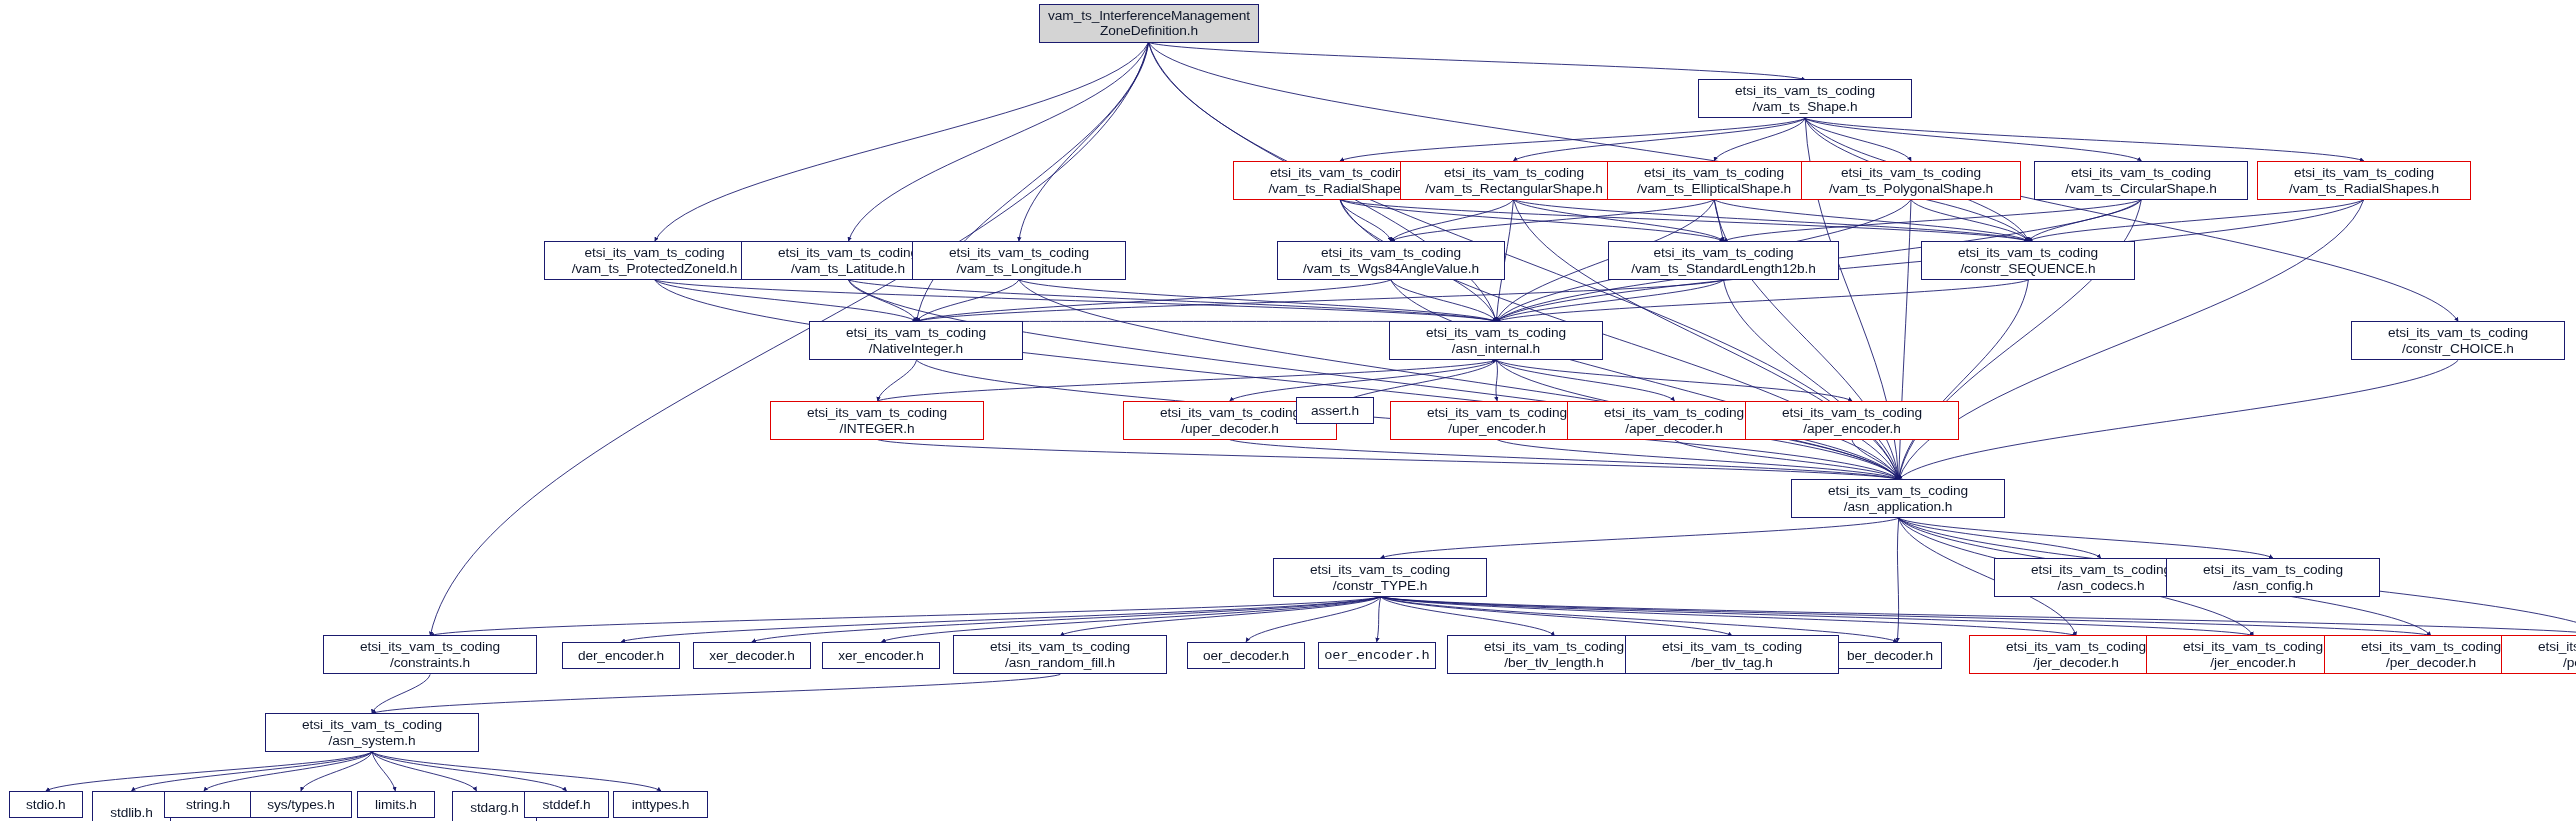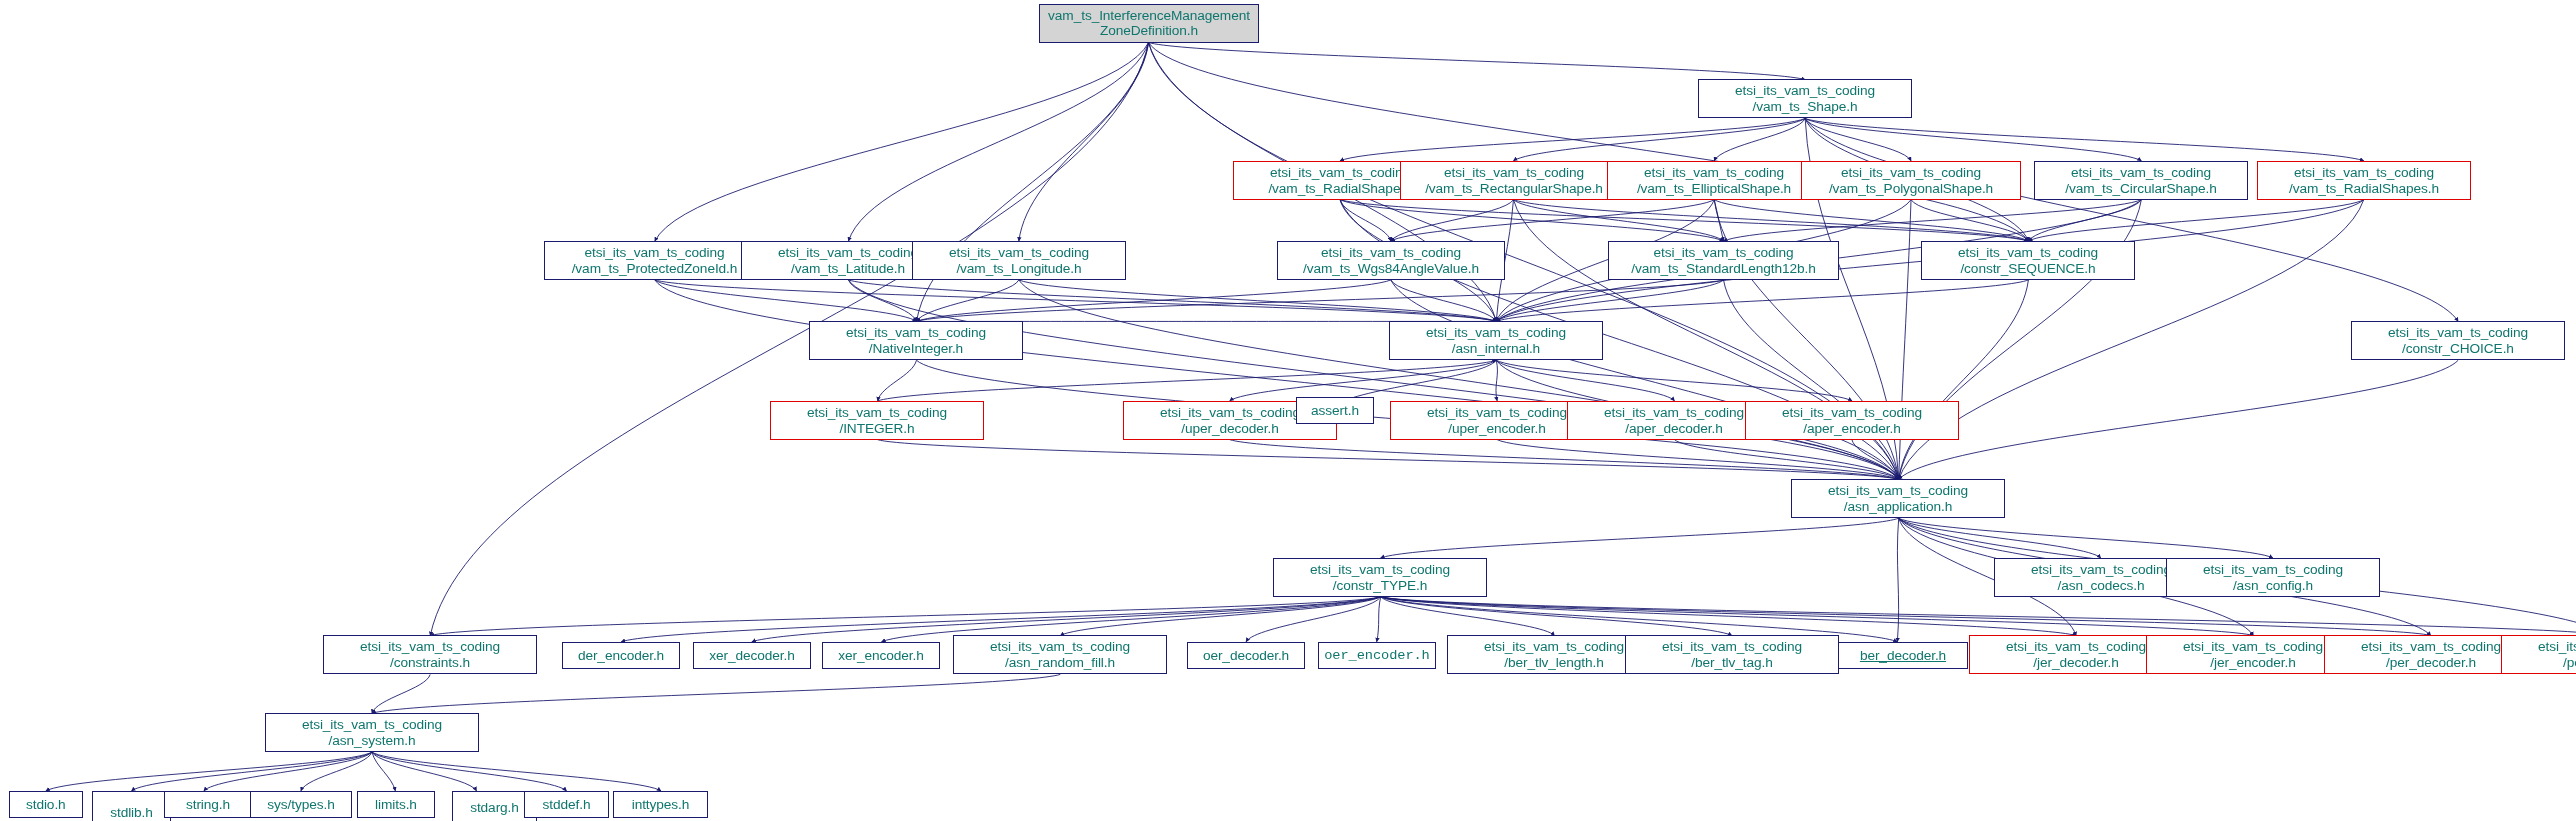--- a/index.html
+++ b/index.html
@@ -25,21 +25,21 @@
   }
   .node {
     position: absolute;
     box-sizing: border-box;
     display: flex;
     align-items: center;
     justify-content: center;
     text-align: center;
     font-size: 13.7px;
     line-height: 1.12;
-    color: #0f766e;
+    color: #0f172a;
     background: #ffffff;
     border: 0.9px solid #1a1a6e;
     white-space: pre;
     letter-spacing: -0.1px;
   }
   .node.red {
     border-color: #e00000;
   }
   .node.root {
     background: #d4d4d4;
@@ -227,21 +227,21 @@
     <div class="node" style="left: 693px; top: 642px; width: 118px; height: 26.5px;"><span>xer_decoder.h</span></div>
     <div class="node" style="left: 822px; top: 642px; width: 118px; height: 26.5px;"><span>xer_encoder.h</span></div>
     <div class="node" style="left: 953px; top: 635px; width: 214px; height: 39px;"><span>etsi_its_vam_ts_coding
 /asn_random_fill.h</span></div>
     <div class="node" style="left: 1187px; top: 642px; width: 118px; height: 26.5px;"><span>oer_decoder.h</span></div>
     <div class="node" style="left: 1318px; top: 642px; width: 118px; height: 26.5px; font-family: Liberation Mono, monospace;"><span>oer_encoder.h</span></div>
     <div class="node" style="left: 1447px; top: 635px; width: 214px; height: 39px;"><span>etsi_its_vam_ts_coding
 /ber_tlv_length.h</span></div>
     <div class="node" style="left: 1625px; top: 635px; width: 214px; height: 39px;"><span>etsi_its_vam_ts_coding
 /ber_tlv_tag.h</span></div>
-    <div class="node" style="left: 1838px; top: 642px; width: 130px; height: 26.5px; text-decoration: underline;"><span>ber_decoder.h</span></div>
+    <div class="node" style="left: 1838px; top: 642px; width: 104px; height: 26.5px;"><span>ber_decoder.h</span></div>
     <div class="node red" style="left: 1969px; top: 635px; width: 214px; height: 39px;"><span>etsi_its_vam_ts_coding
 /jer_decoder.h</span></div>
     <div class="node red" style="left: 2146px; top: 635px; width: 214px; height: 39px;"><span>etsi_its_vam_ts_coding
 /jer_encoder.h</span></div>
     <div class="node red" style="left: 2324px; top: 635px; width: 214px; height: 39px;"><span>etsi_its_vam_ts_coding
 /per_decoder.h</span></div>
     <div class="node red" style="left: 2501px; top: 635px; width: 214px; height: 39px;"><span>etsi_its_vam_ts_coding
 /per_encoder.h</span></div>
     <div class="node" style="left: 265px; top: 713px; width: 214px; height: 39px;"><span>etsi_its_vam_ts_coding
 /asn_system.h</span></div>

